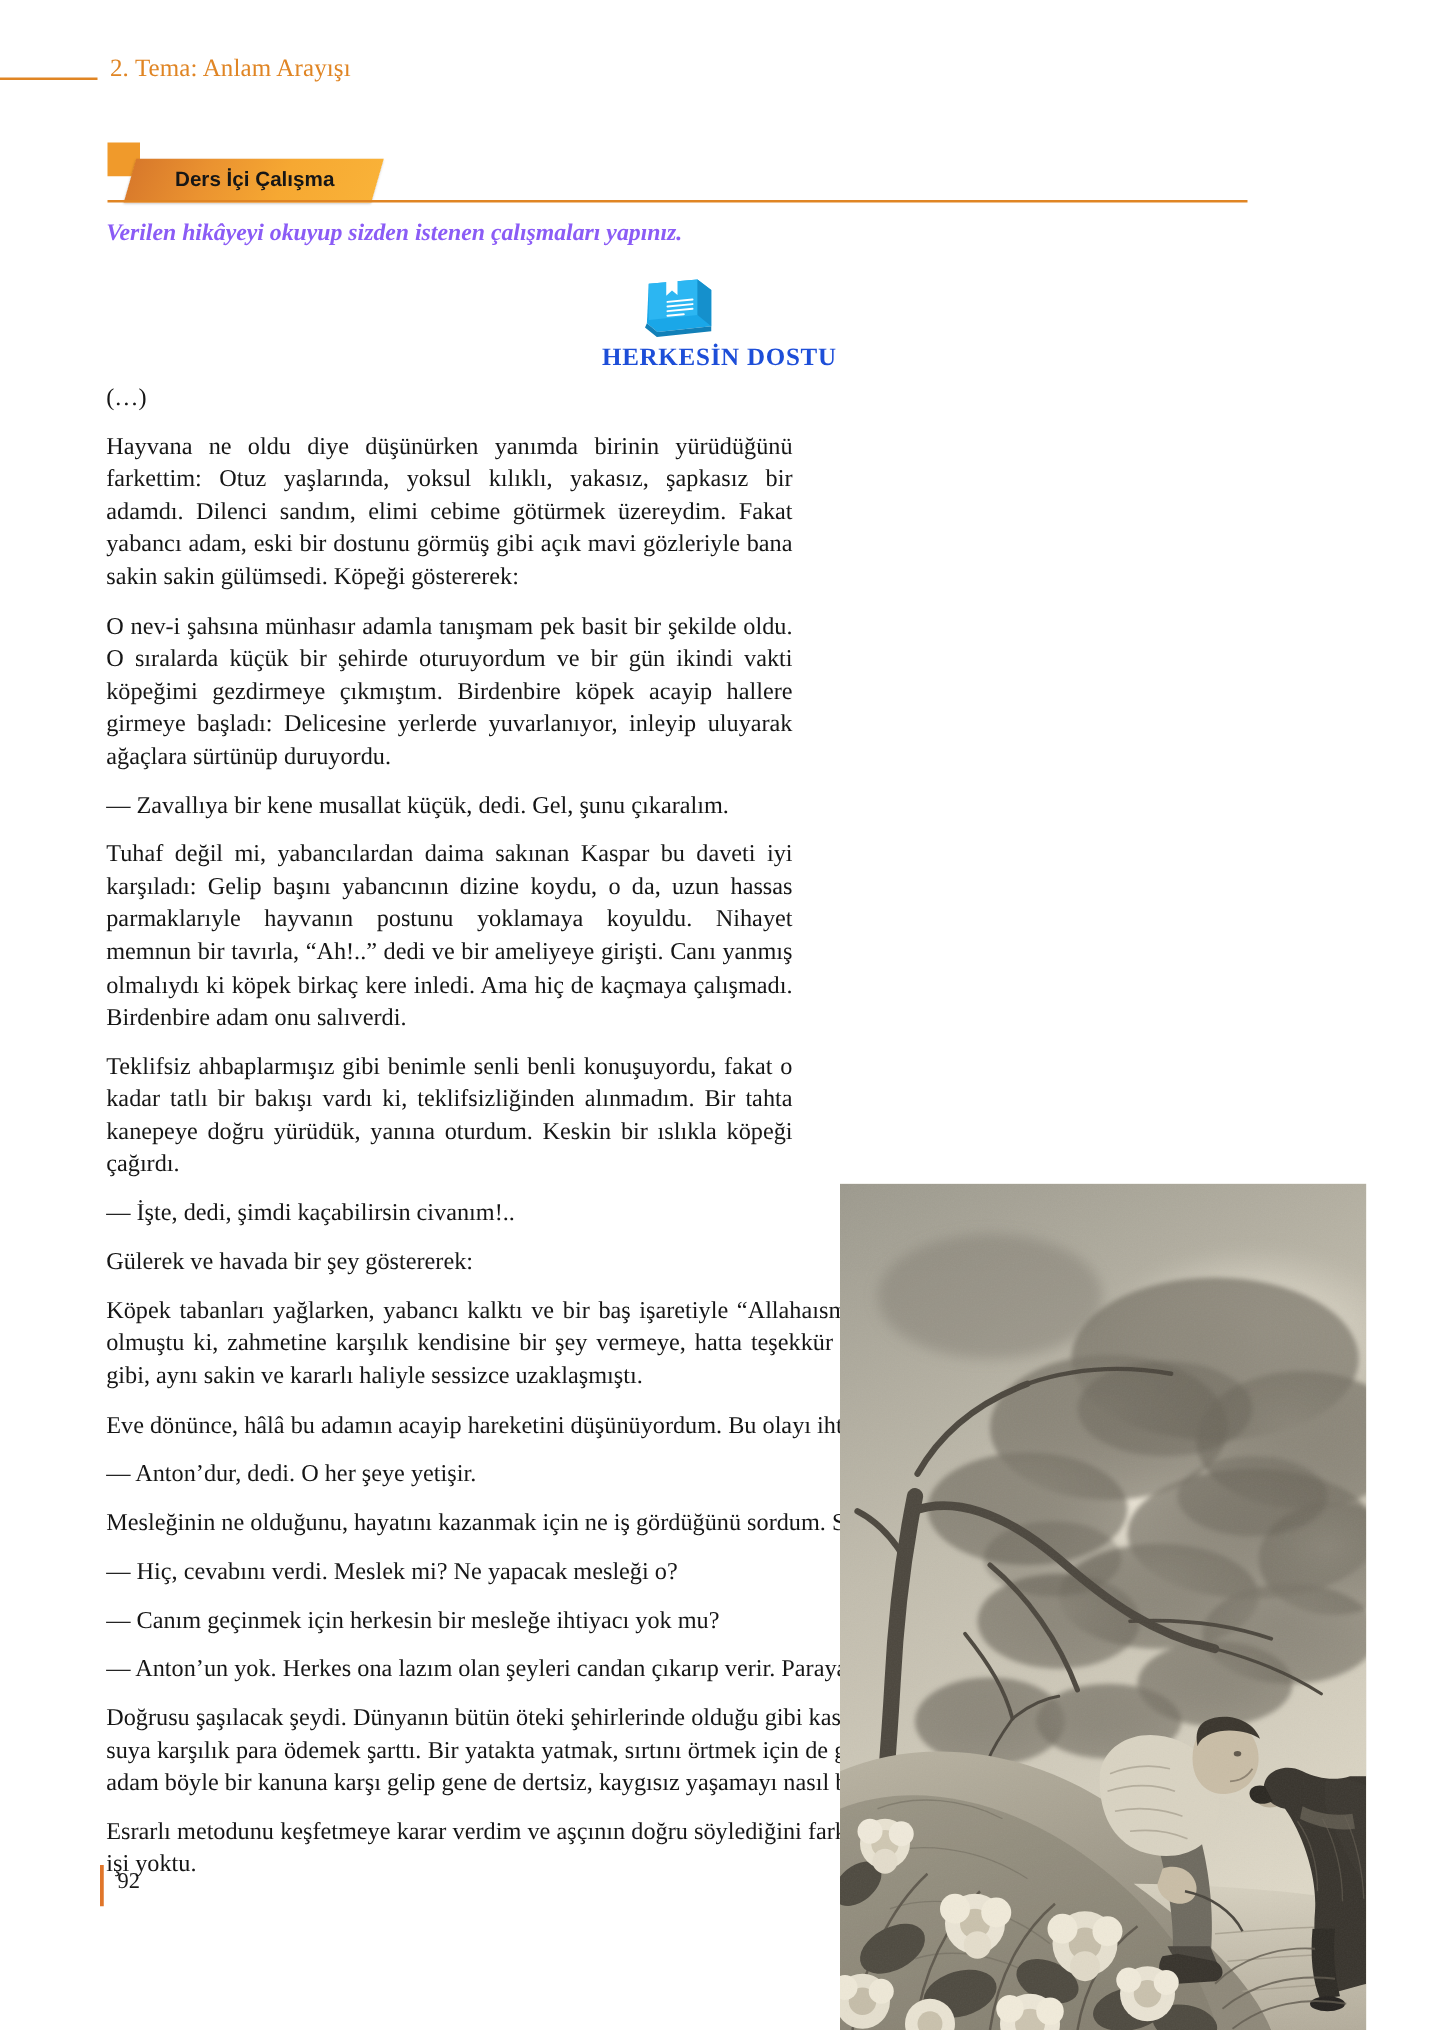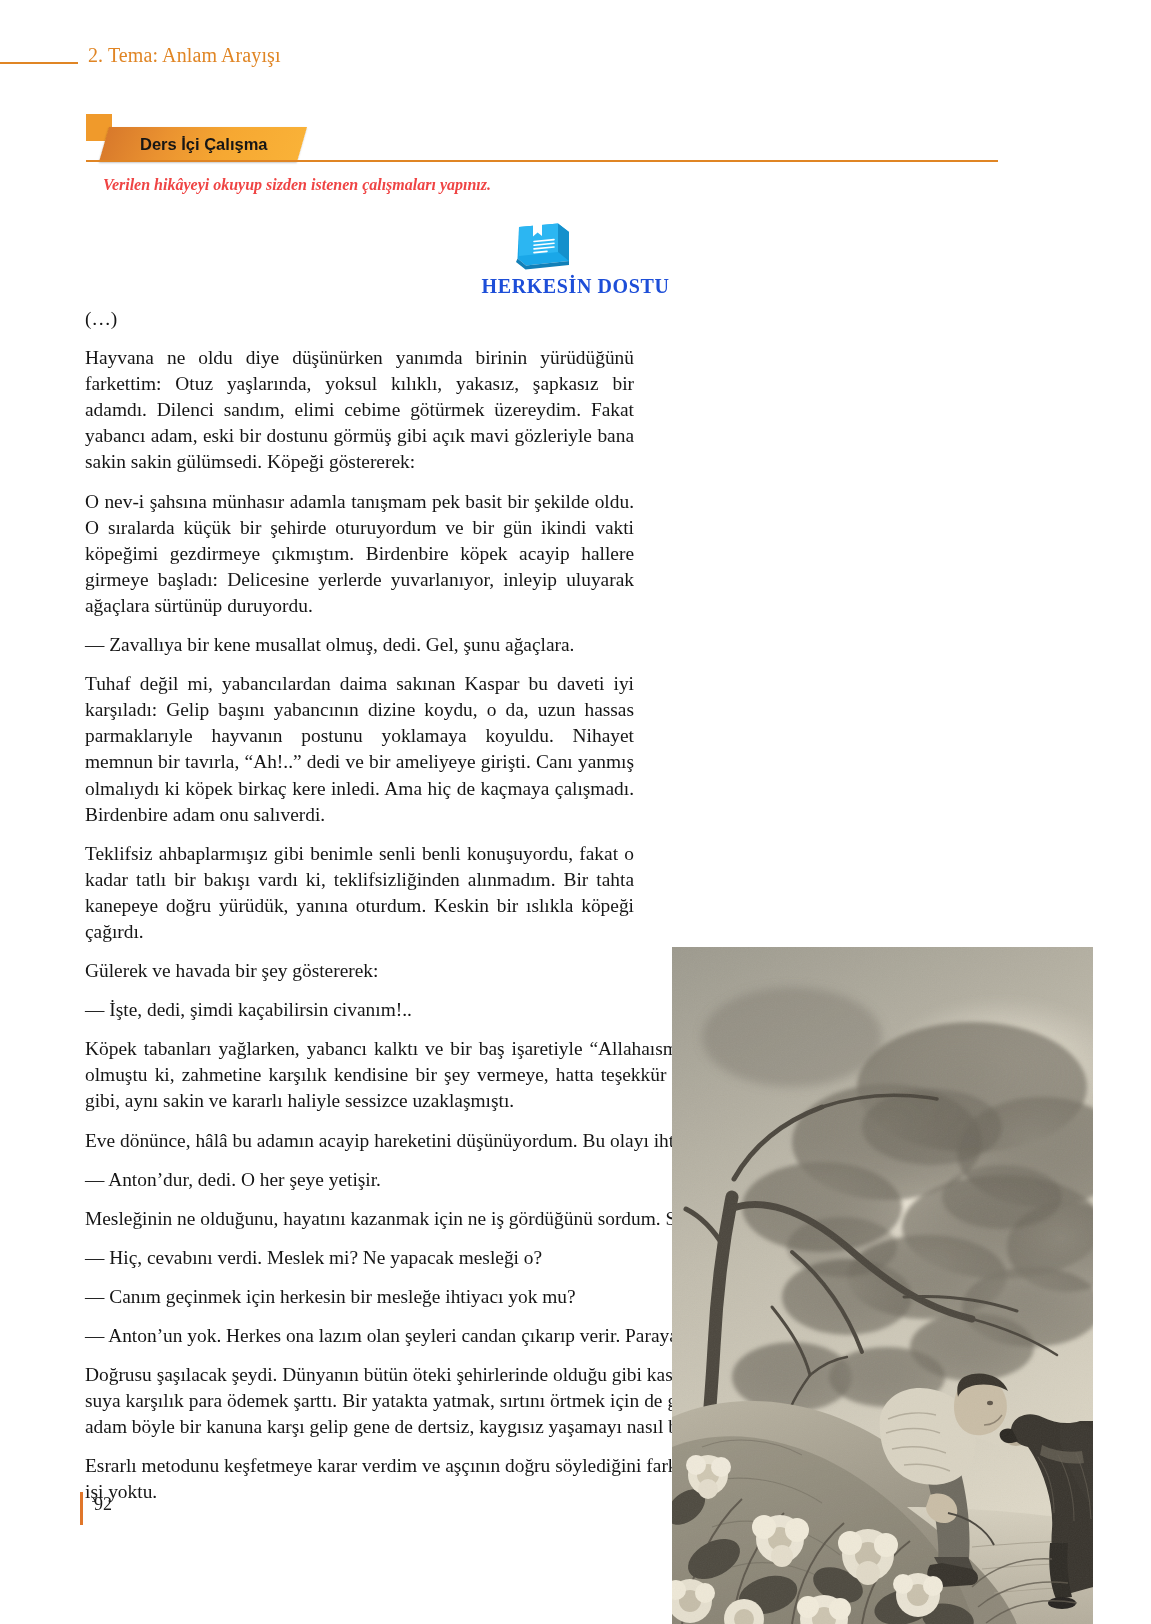--- a/index.html
+++ b/index.html
@@ -79,27 +79,27 @@
     left: 0;
     bottom: 0;
     width: 912px;
     height: 2px;
     background: #e08524;
   }
 
   
   .instruction {
     position: absolute;
-    left: 103px;
+    left: 85px;
     top: 176px;
     width: 915px;
     font-style: italic;
     font-weight: bold;
-    font-size: 16px;
-    color: #ef4444;
+    font-size: 19px;
+    color: #8b5cf6;
   }
 
   
   .story-icon {
     position: absolute;
     left: 509px;
     top: 219px;
     width: 68px;
     height: 52px;
   }
@@ -212,25 +212,25 @@
     </svg>
   </div>
 
   <div class="story-title">HERKESİN DOSTU</div>
 
   <div class="body-col">
     <div class="illus-float"></div>
     <p class="nojust">(…)</p>
     <p>Hayvana ne oldu diye düşünürken yanımda birinin yürüdüğünü farkettim: Otuz yaşlarında, yoksul kılıklı, yakasız, şapkasız bir adamdı. Dilenci sandım, elimi cebime götürmek üzereydim. Fakat yabancı adam, eski bir dostunu görmüş gibi açık mavi gözleriyle bana sakin sakin gülümsedi. Köpeği göstererek:</p>
     <p>O nev-i şahsına münhasır adamla tanışmam pek basit bir şekilde oldu. O sıralarda küçük bir şehirde oturuyordum ve bir gün ikindi vakti köpeğimi gezdirmeye çıkmıştım. Birdenbire köpek acayip hallere girmeye başladı: Delicesine yerlerde yuvarlanıyor, inleyip uluyarak ağaçlara sürtünüp duruyordu.</p>
-    <p class="nojust">— Zavallıya bir kene musallat olmuş, dedi. Gel, şunu ağaçlara.</p>
+    <p class="nojust">— Zavallıya bir kene musallat küçük, dedi. Gel, şunu çıkaralım.</p>
     <p>Tuhaf değil mi, yabancılardan daima sakınan Kaspar bu daveti iyi karşıladı: Gelip başını yabancının dizine koydu, o da, uzun hassas parmaklarıyle hayvanın postunu yoklamaya koyuldu. Nihayet memnun bir tavırla, “Ah!..” dedi ve bir ameliyeye girişti. Canı yanmış olmalıydı ki köpek birkaç kere inledi. Ama hiç de kaçmaya çalışmadı. Birdenbire adam onu salıverdi.</p>
     <p>Teklifsiz ahbaplarmışız gibi benimle senli benli konuşuyordu, fakat o kadar tatlı bir bakışı vardı ki, teklifsizliğinden alınmadım. Bir tahta kanepeye doğru yürüdük, yanına oturdum. Keskin bir ıslıkla köpeği çağırdı.</p>
+    <p class="nojust">— İşte, dedi, şimdi kaçabilirsin civanım!..</p>
     <p class="nojust">Gülerek ve havada bir şey göstererek:</p>
-    <p class="nojust">— İşte, dedi, şimdi kaçabilirsin civanım!..</p>
     <p>Köpek tabanları yağlarken, yabancı kalktı ve bir baş işaretiyle “Allahaısmarladık” diyerek gitti. Gidişi o kadar ani olmuştu ki, zahmetine karşılık kendisine bir şey vermeye, hatta teşekkür etmeye bile vakit bulamamıştım. Geldiği gibi, aynı sakin ve kararlı haliyle sessizce uzaklaşmıştı.</p>
     <p>Eve dönünce, hâlâ bu adamın acayip hareketini düşünüyordum. Bu olayı ihtiyar aşçıma anlattım.</p>
     <p class="nojust">— Anton’dur, dedi. O her şeye yetişir.</p>
     <p class="nojust">Mesleğinin ne olduğunu, hayatını kazanmak için ne iş gördüğünü sordum. Soruma şaşmış gibi:</p>
     <p class="nojust">— Hiç, cevabını verdi. Meslek mi? Ne yapacak mesleği o?</p>
     <p class="nojust">— Canım geçinmek için herkesin bir mesleğe ihtiyacı yok mu?</p>
     <p class="hang">— Anton’un yok. Herkes ona lazım olan şeyleri candan çıkarıp verir. Paraya kıymet vermez o. İhtiyacı yoktur paraya.</p>
     <p>Doğrusu şaşılacak şeydi. Dünyanın bütün öteki şehirlerinde olduğu gibi kasabamızda da her dilim ekmeğe, bir bardak suya karşılık para ödemek şarttı. Bir yatakta yatmak, sırtını örtmek için de gene para lazımdı. O yıpranmış pantolonlu adam böyle bir kanuna karşı gelip gene de dertsiz, kaygısız yaşamayı nasıl başarıyordu?</p>
     <p>Esrarlı metodunu keşfetmeye karar verdim ve aşçının doğru söylediğini farkettim. Anton dedikleri adamın hiçbir belli işi yoktu.</p>
   </div>

